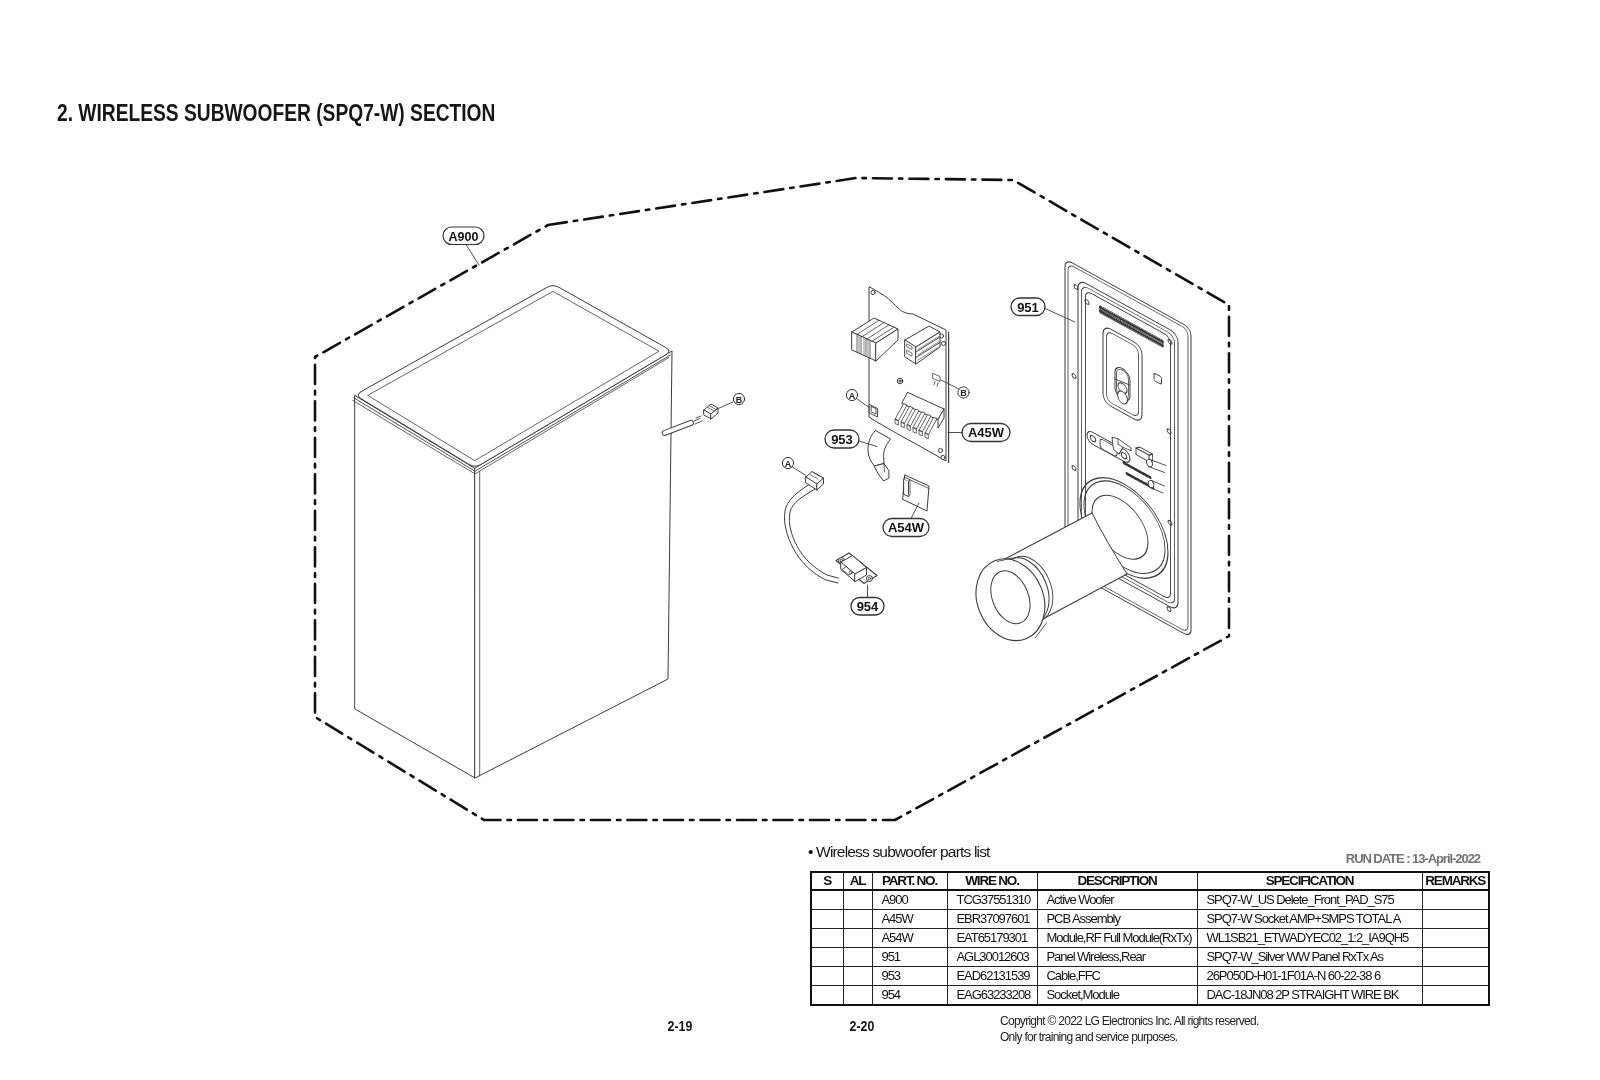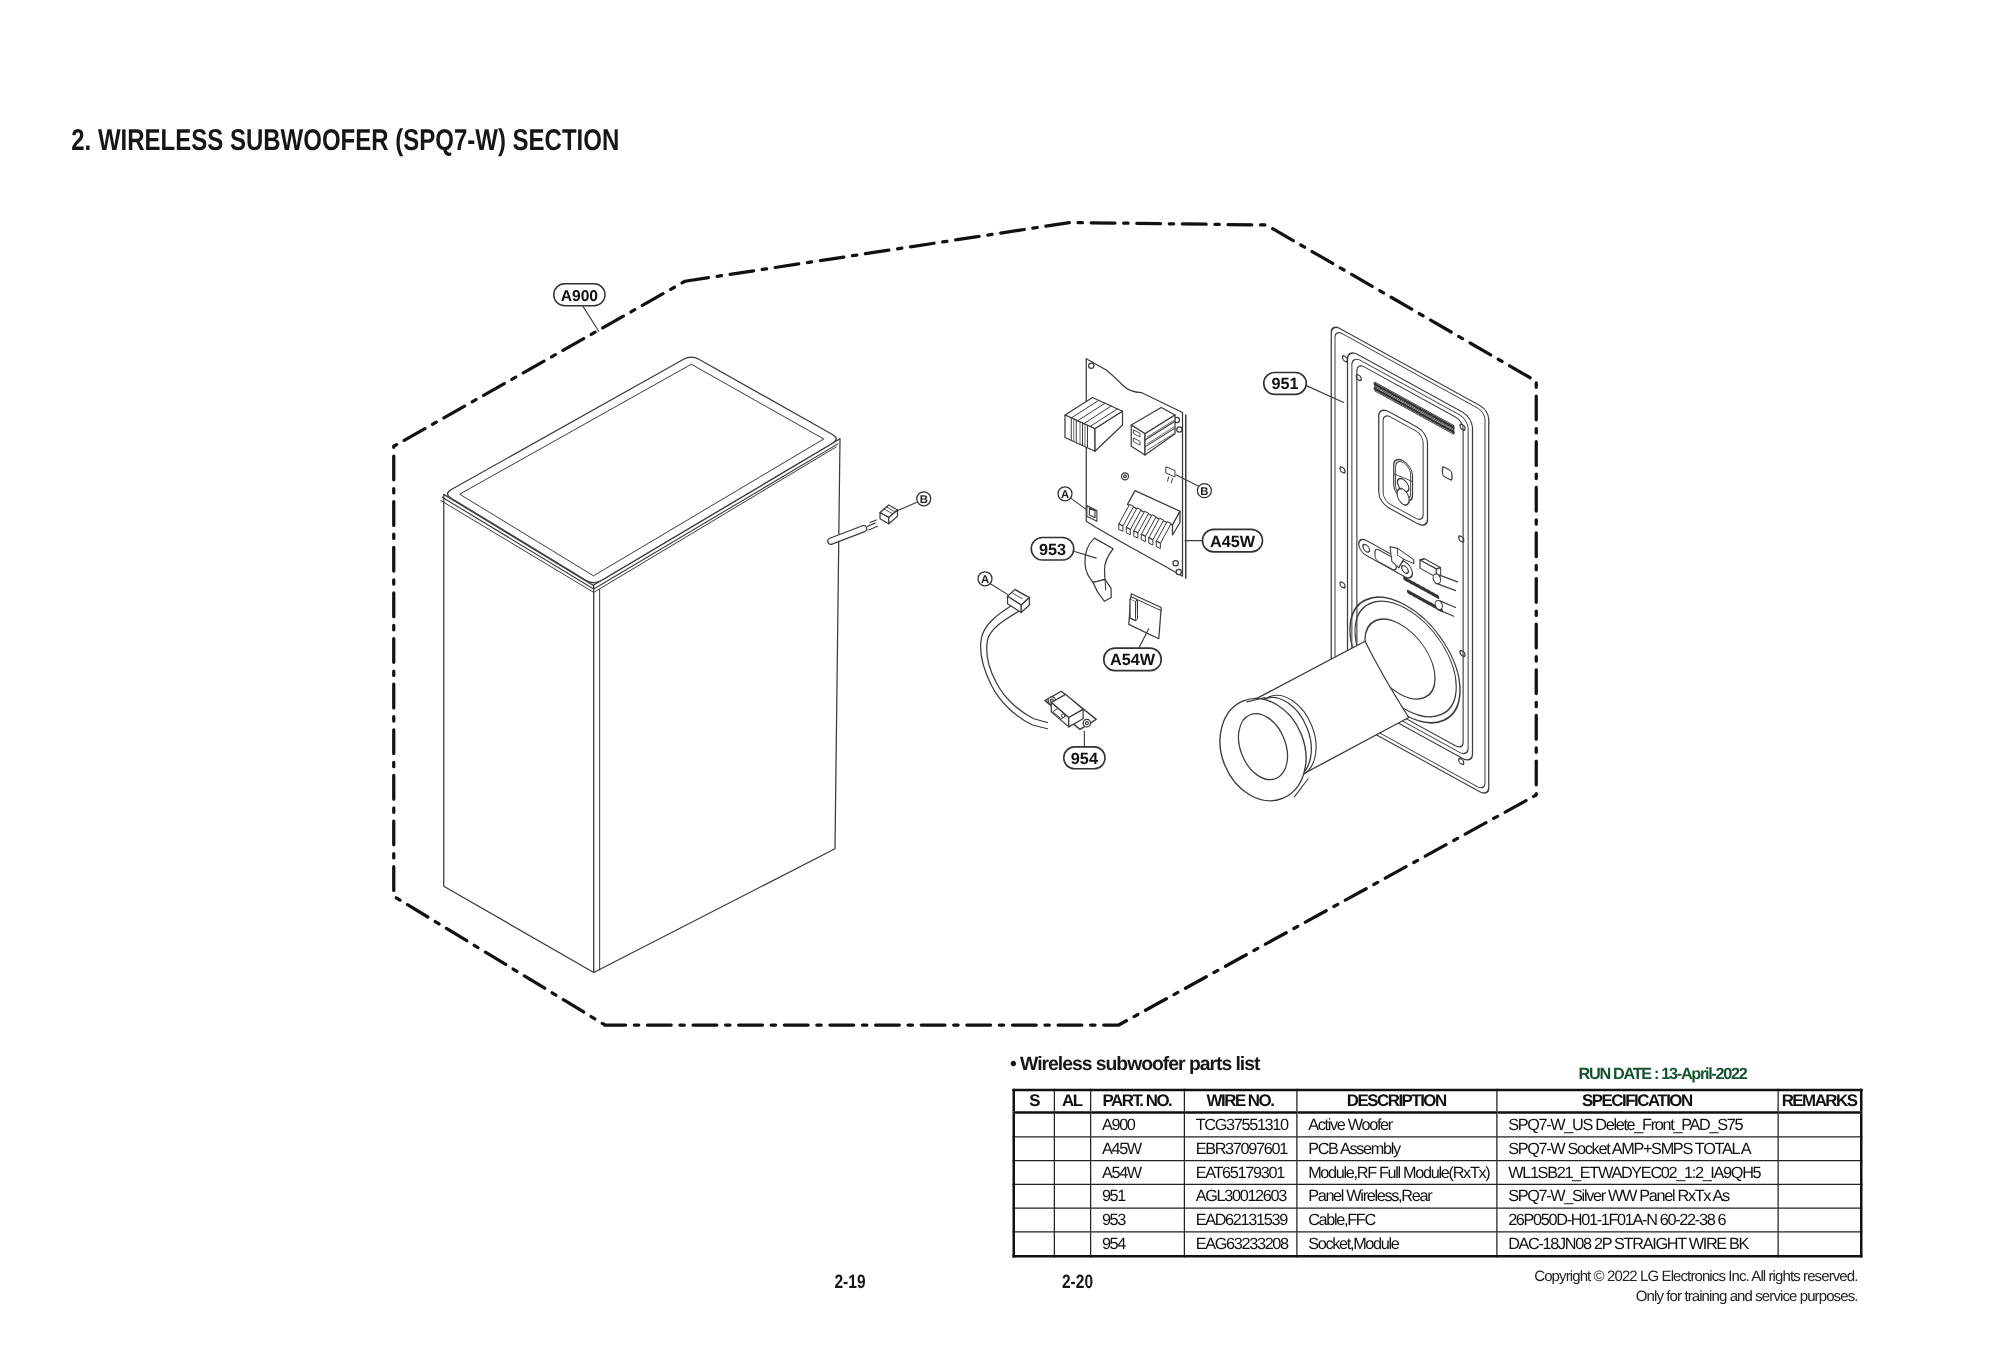--- a/index.html
+++ b/index.html
@@ -268,23 +268,23 @@
   <path d="M997.5,561.5 L1012,558 M1035.5,637.5 L1046.5,623" stroke-width="0.9" fill="none"></path>
 </g>
 
 <g>
       <rect x="1011" y="298" width="34" height="17.5" rx="8.7" stroke="#333" stroke-width="1.3" fill="#fff"></rect>
       <text x="1028" y="311.5" font-size="13" font-weight="bold" fill="#111" text-anchor="middle" font-family="Liberation Sans">951</text>
 <path d="M1045,308.5 L1075,322" stroke="#3c3c3c" stroke-width="0.9"></path>
     </g>
 </svg>
 
-<div class="abs" style="left:808px;top:842.5px;font-size:15.5px;font-weight:bold;letter-spacing:-0.82px;color:#161616">• Wireless subwoofer parts list</div>
-
-<div class="abs" style="left:1180px;top:850.5px;width:300px;text-align:center;font-size:13px;font-weight:bold;letter-spacing:-1.05px;color:#14532d">RUN DATE : 13-April-2022</div>
+<div class="abs" style="left:808px;top:842.5px;font-size:15.5px;font-weight:normal;letter-spacing:-0.82px;color:#161616">• Wireless subwoofer parts list</div>
+
+<div class="abs" style="left:1180px;top:850.5px;width:300px;text-align:right;font-size:13px;font-weight:bold;letter-spacing:-1.05px;color:#737373">RUN DATE : 13-April-2022</div>
 
 <div class="abs" style="left:810px;top:871px">
 <table id="ptable" style="border:2px solid #111">
 <colgroup>
         <col style="width:32px">
         <col style="width:29px">
         <col style="width:75px">
         <col style="width:90px">
         <col style="width:160px">
         <col style="width:225px">
@@ -355,13 +355,13 @@
           <td></td>
         </tr>
 </tbody>
     </table>
 </div>
 
 <div class="abs" style="left:640px;top:1017px;width:80px;text-align:center;font-size:15.5px;font-weight:bold;color:#161616;transform:scale(0.8,1)">2-19</div>
 
 <div class="abs" style="left:822px;top:1017px;width:80px;text-align:center;font-size:15.5px;font-weight:bold;color:#161616;transform:scale(0.8,1)">2-20</div>
 
-<div class="abs" style="left:1000px;top:1014px;width:486px;text-align:right;font-size:12px;color:#222;line-height:15.5px;letter-spacing:-0.72px">Copyright © 2022 LG Electronics Inc. All rights reserved.<br>Only for training and service purposes.</div>
+<div class="abs" style="left:1000px;top:1014px;width:486px;text-align:left;font-size:12px;color:#222;line-height:15.5px;letter-spacing:-0.72px">Copyright © 2022 LG Electronics Inc. All rights reserved.<br>Only for training and service purposes.</div>
 
 </body></html>

